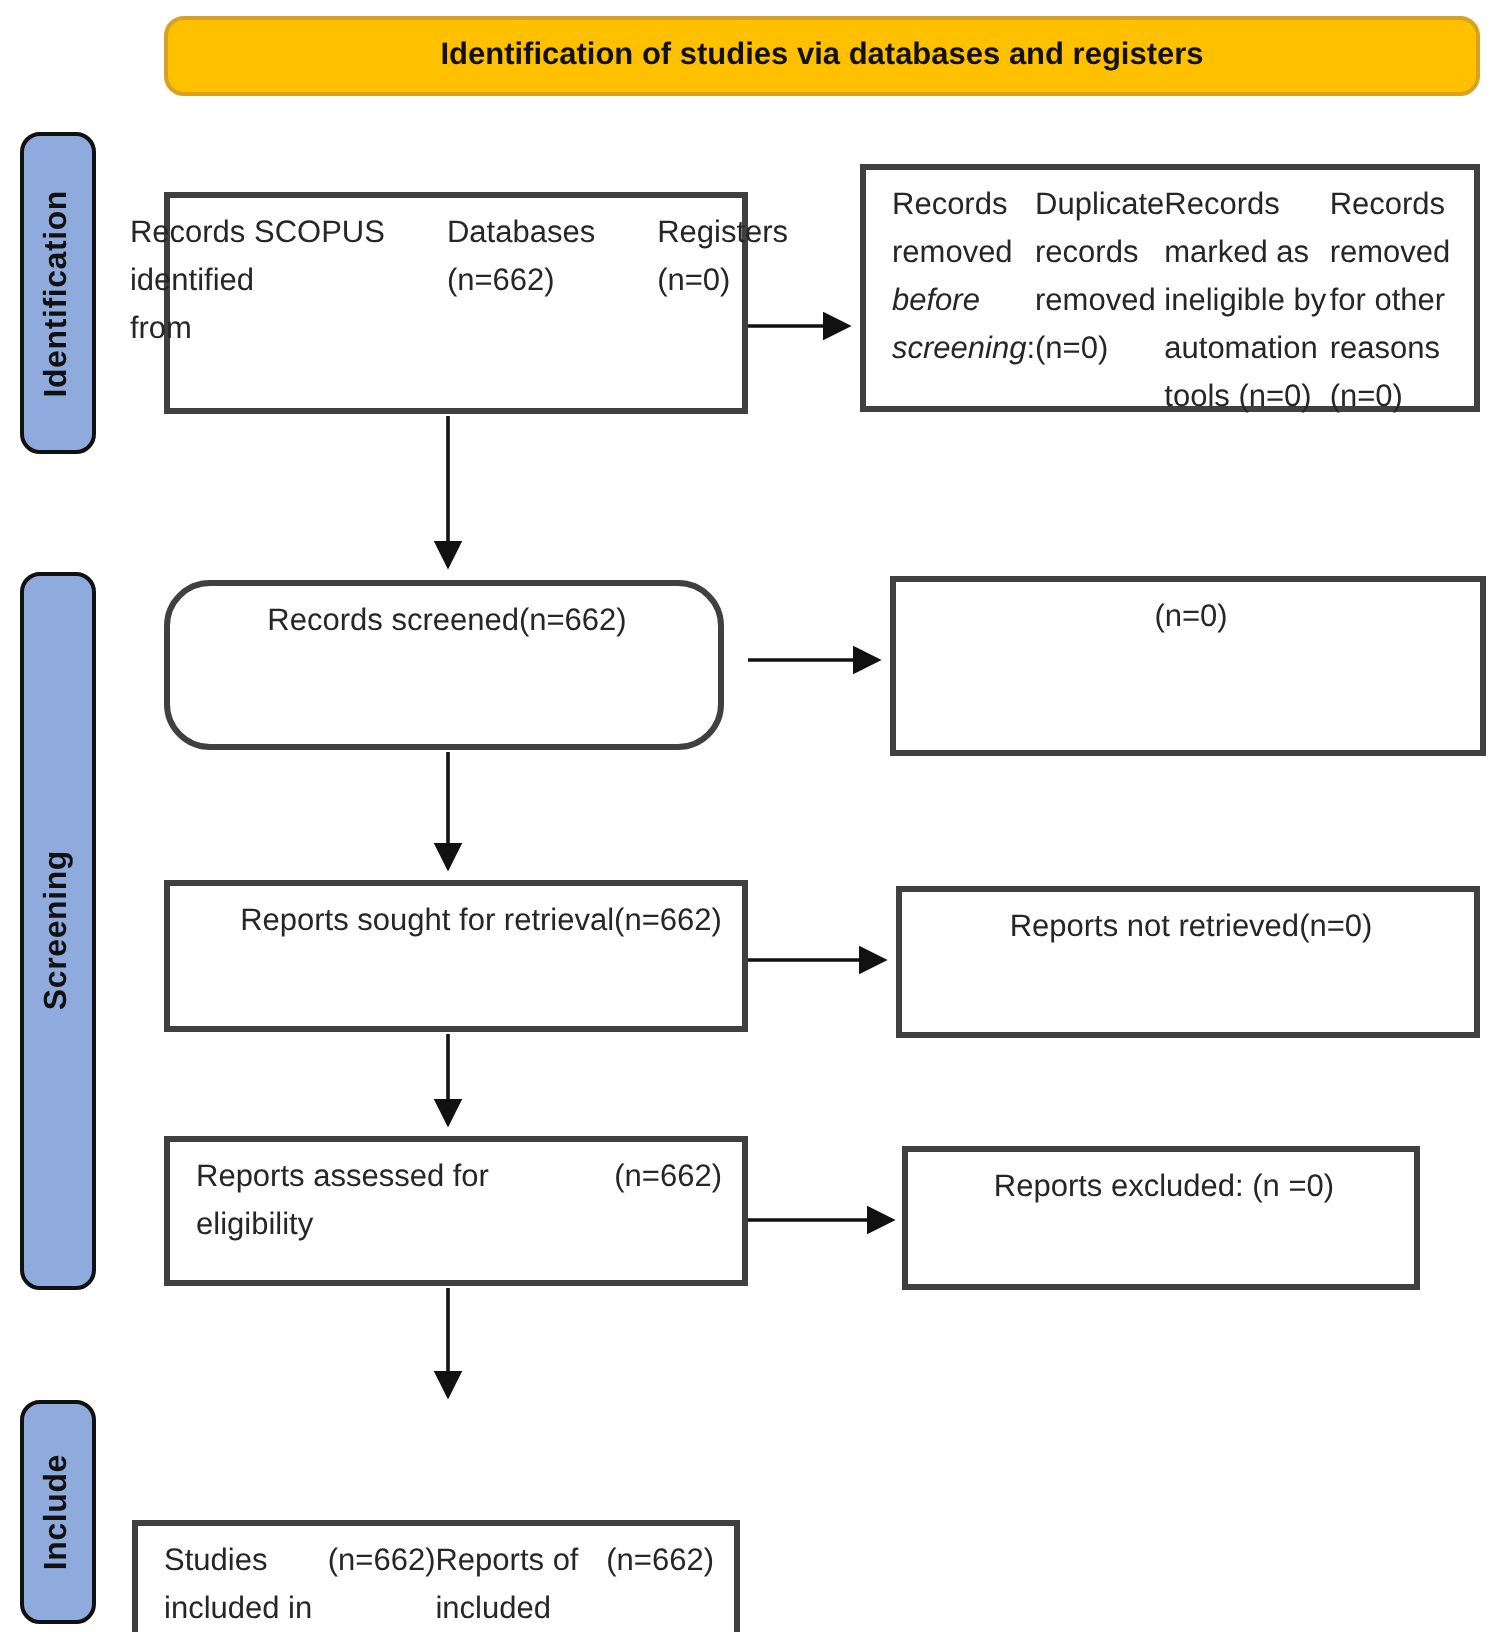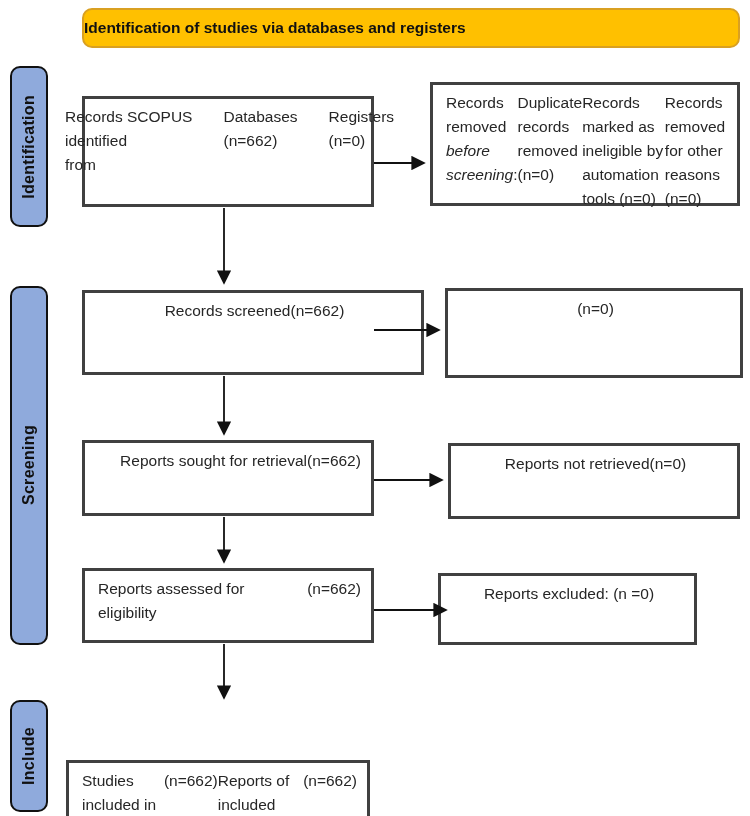--- a/index.html
+++ b/index.html
@@ -11,21 +11,21 @@
     height: 816px;
     background: #ffffff;
     overflow: hidden;
   }
   .banner {
     position: absolute;
     left: 82px; top: 8px; width: 658px; height: 40px;
     background: #FFC000;
     border: 2px solid #D9A021;
     border-radius: 10px;
-    display: flex; align-items: center; justify-content: flex-start;
+    display: flex; align-items: center; justify-content: center;
     font-weight: bold; font-size: 15.5px; color: #111111;
   }
   .stage {
     position: absolute;
     left: 10px; width: 38px;
     background: #8FAADC;
     border: 2.5px solid #111111;
     border-radius: 10px;
     display: flex; align-items: center; justify-content: center;
   }
@@ -43,26 +43,26 @@
     position: absolute;
     background: #ffffff;
     border: 3px solid #404040;
     display: flex; flex-direction: row; justify-content: center;
     padding: 6px 10px 6px 13px;
     font-size: 15.5px; line-height: 24px; color: #262626;
   }
   .fbox .indent { padding-left: 31px; }
   .box-identified      { left: 82px;  top: 96px;  width: 292px; height: 111px; }
   .box-removed         { left: 430px; top: 82px;  width: 310px; height: 124px; line-height: 24px; }
-  .box-screened        { left: 82px;  top: 290px; width: 342px; height: 85px; }
+  .box-screened        { left: 82px;  top: 290px; width: 280px; height: 85px; border-radius: 23px; }
   .box-excluded        { left: 445px; top: 288px; width: 298px; height: 90px; }
   .box-sought          { left: 82px;  top: 440px; width: 292px; height: 76px; padding-left: 35px; }
   .box-not-retrieved   { left: 448px; top: 443px; width: 292px; height: 76px; }
   .box-assessed        { left: 82px;  top: 568px; width: 292px; height: 75px; }
-  .box-reports-excl    { left: 438px; top: 573px; width: 259px; height: 72px; }
+  .box-reports-excl    { left: 451px; top: 573px; width: 259px; height: 72px; }
   .box-included        { left: 66px;  top: 744px; width: 304px; height: 124px; margin-top: 16px; }
   .arrows {
     position: absolute; left: 0; top: 0; width: 750px; height: 816px;
     pointer-events: none;
   }
   em { font-style: italic; }
 </style>
 </head>
 <body>
 

